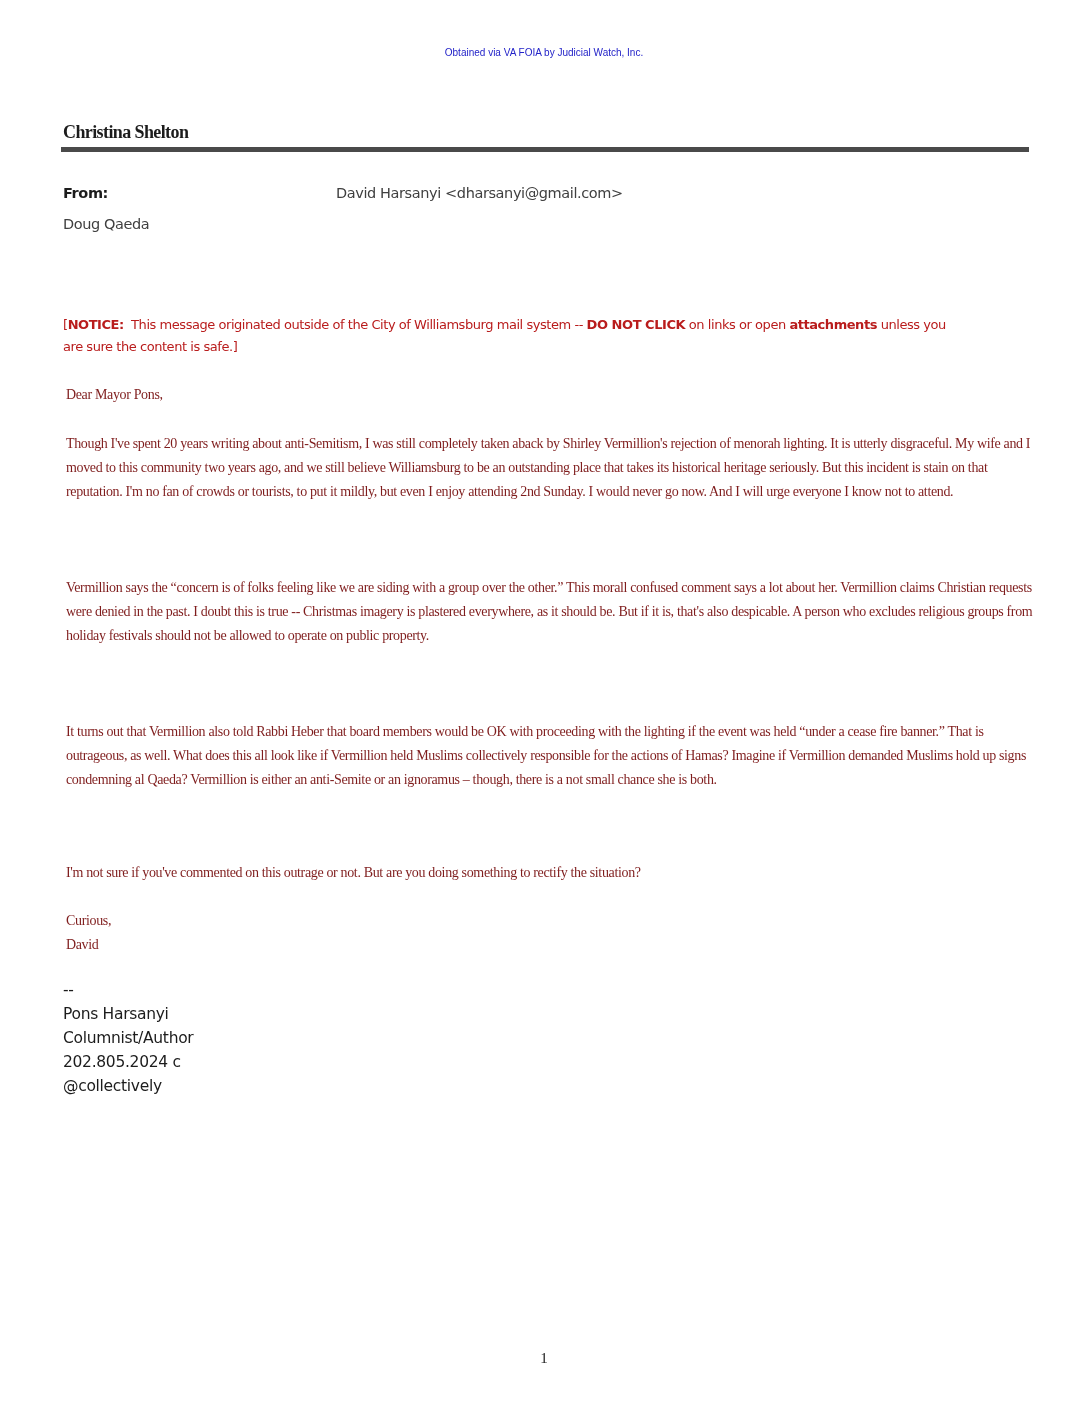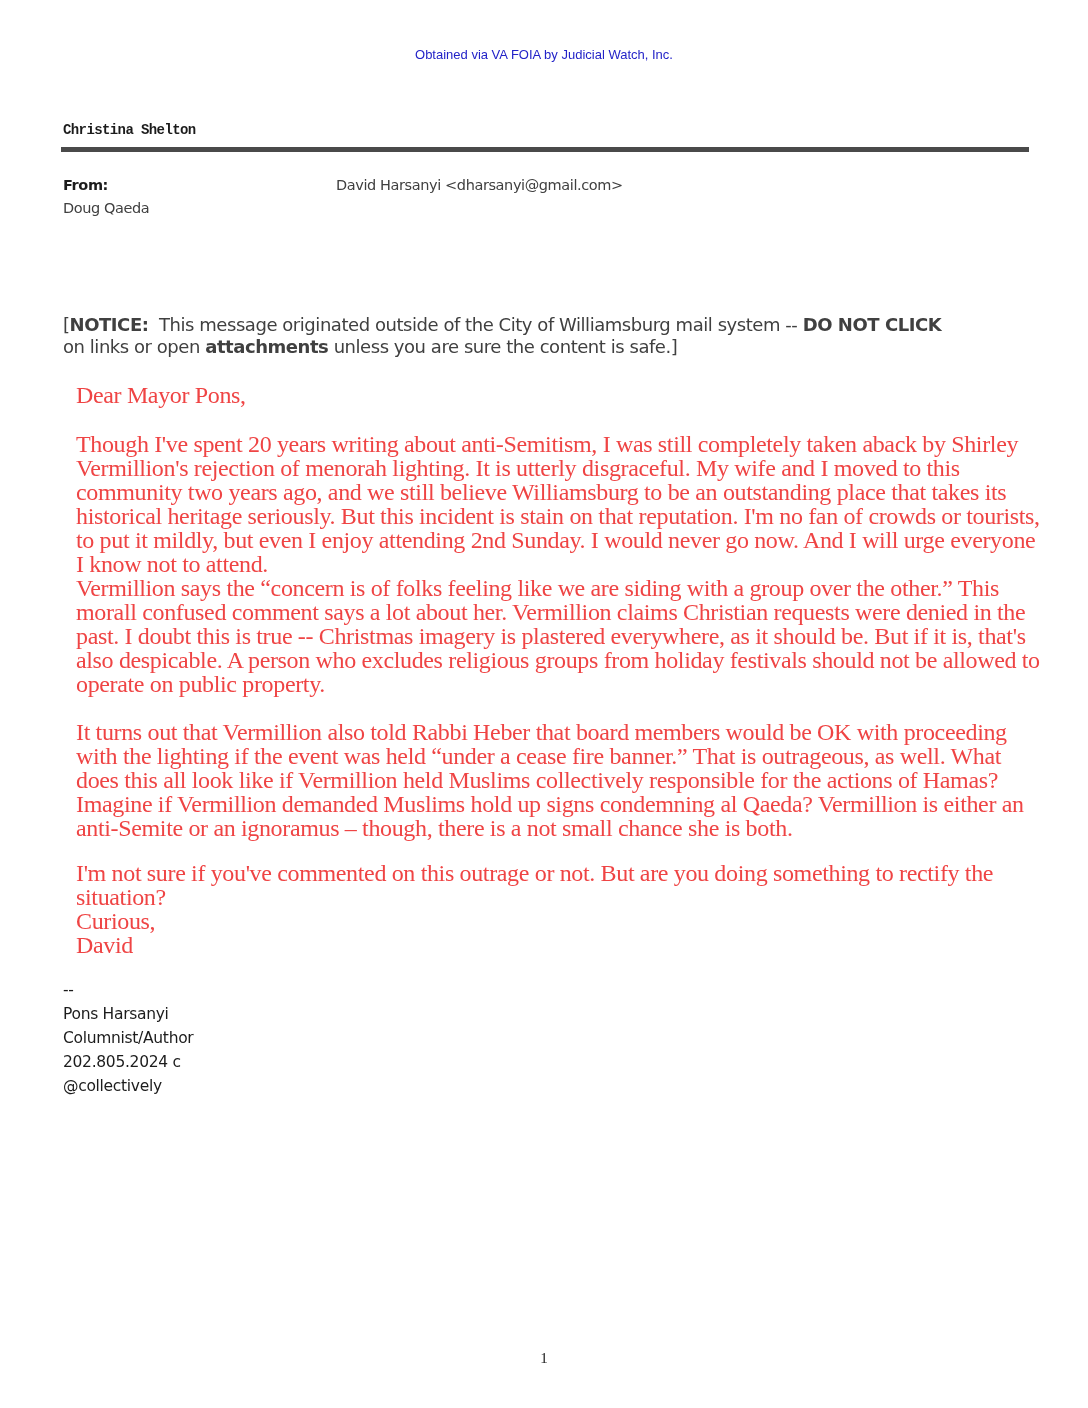--- a/index.html
+++ b/index.html
@@ -1,47 +1,47 @@
 <!DOCTYPE html>
 <html><head>
 <meta charset="utf-8">
 <style>
   * { box-sizing: border-box; margin: 0; padding: 0; }
   html, body { width: 1088px; height: 1408px; background: #ffffff; overflow: hidden; }
   body { position: relative; color: #1a1a1a; }
   .watermark {
     position: absolute; top: 47px; left: 0; width: 1088px; text-align: center;
-    font-family: "Liberation Sans", sans-serif; font-size: 13px; color: #2323c8;
+    font-family: "Liberation Sans", sans-serif; font-size: 10px; color: #2323c8;
   }
   .owner {
     position: absolute; top: 122px; left: 63px;
-    font-family: Liberation Mono, monospace; font-weight: bold; font-size: 14px;
+    font-family: Liberation Serif, serif; font-weight: bold; font-size: 18px;
     letter-spacing: -0.6px; color: #1c1c1c;
   }
   .rule {
     position: absolute; top: 147px; left: 61px; width: 968px; height: 5px;
     background: #4a4a4a;
   }
   .headers {
     position: absolute; top: 174px; left: 63px; width: 960px;
     font-family: "DejaVu Sans", sans-serif; font-size: 14.5px; letter-spacing: -0.4px;
   }
-  .hrow { display: flex; height: 23px; line-height: 23px; }
+  .hrow { display: flex; height: 23px; line-height: 23px; margin-top: 8px; }
   .hlabel { width: 273px; font-weight: bold; color: #1c1c1c; }
   .hvalue { color: #404040; }
   .notice {
     position: absolute; top: 314px; left: 63px; width: 900px;
-    font-family: "DejaVu Sans", sans-serif; font-size: 18px; line-height: 22px;
-    letter-spacing: -0.45px; color: #404040;
+    font-family: "DejaVu Sans", sans-serif; font-size: 13px; line-height: 22px;
+    letter-spacing: -0.45px; color: #b91c1c;
   }
   .notice b { font-weight: bold; }
   .body-text {
-    position: absolute; left: 76px; width: 970px;
-    font-family: "Liberation Serif", serif; font-size: 24px; line-height: 24px;
-    letter-spacing: -0.35px; color: #ef4444;
+    position: absolute; left: 66px; width: 970px;
+    font-family: "Liberation Serif", serif; font-size: 14px; line-height: 24px;
+    letter-spacing: -0.35px; color: #7f1d1d;
   }
   .signature {
     position: absolute; top: 978px; left: 63px;
     font-family: "DejaVu Sans", sans-serif; font-size: 15.5px; line-height: 24px;
     letter-spacing: -0.3px; color: #1c1c1c;
   }
   .page-num {
     position: absolute; top: 1350px; left: 0; width: 1088px; text-align: center;
     font-family: "Liberation Serif", serif; font-size: 15px; color: #222;
   }

